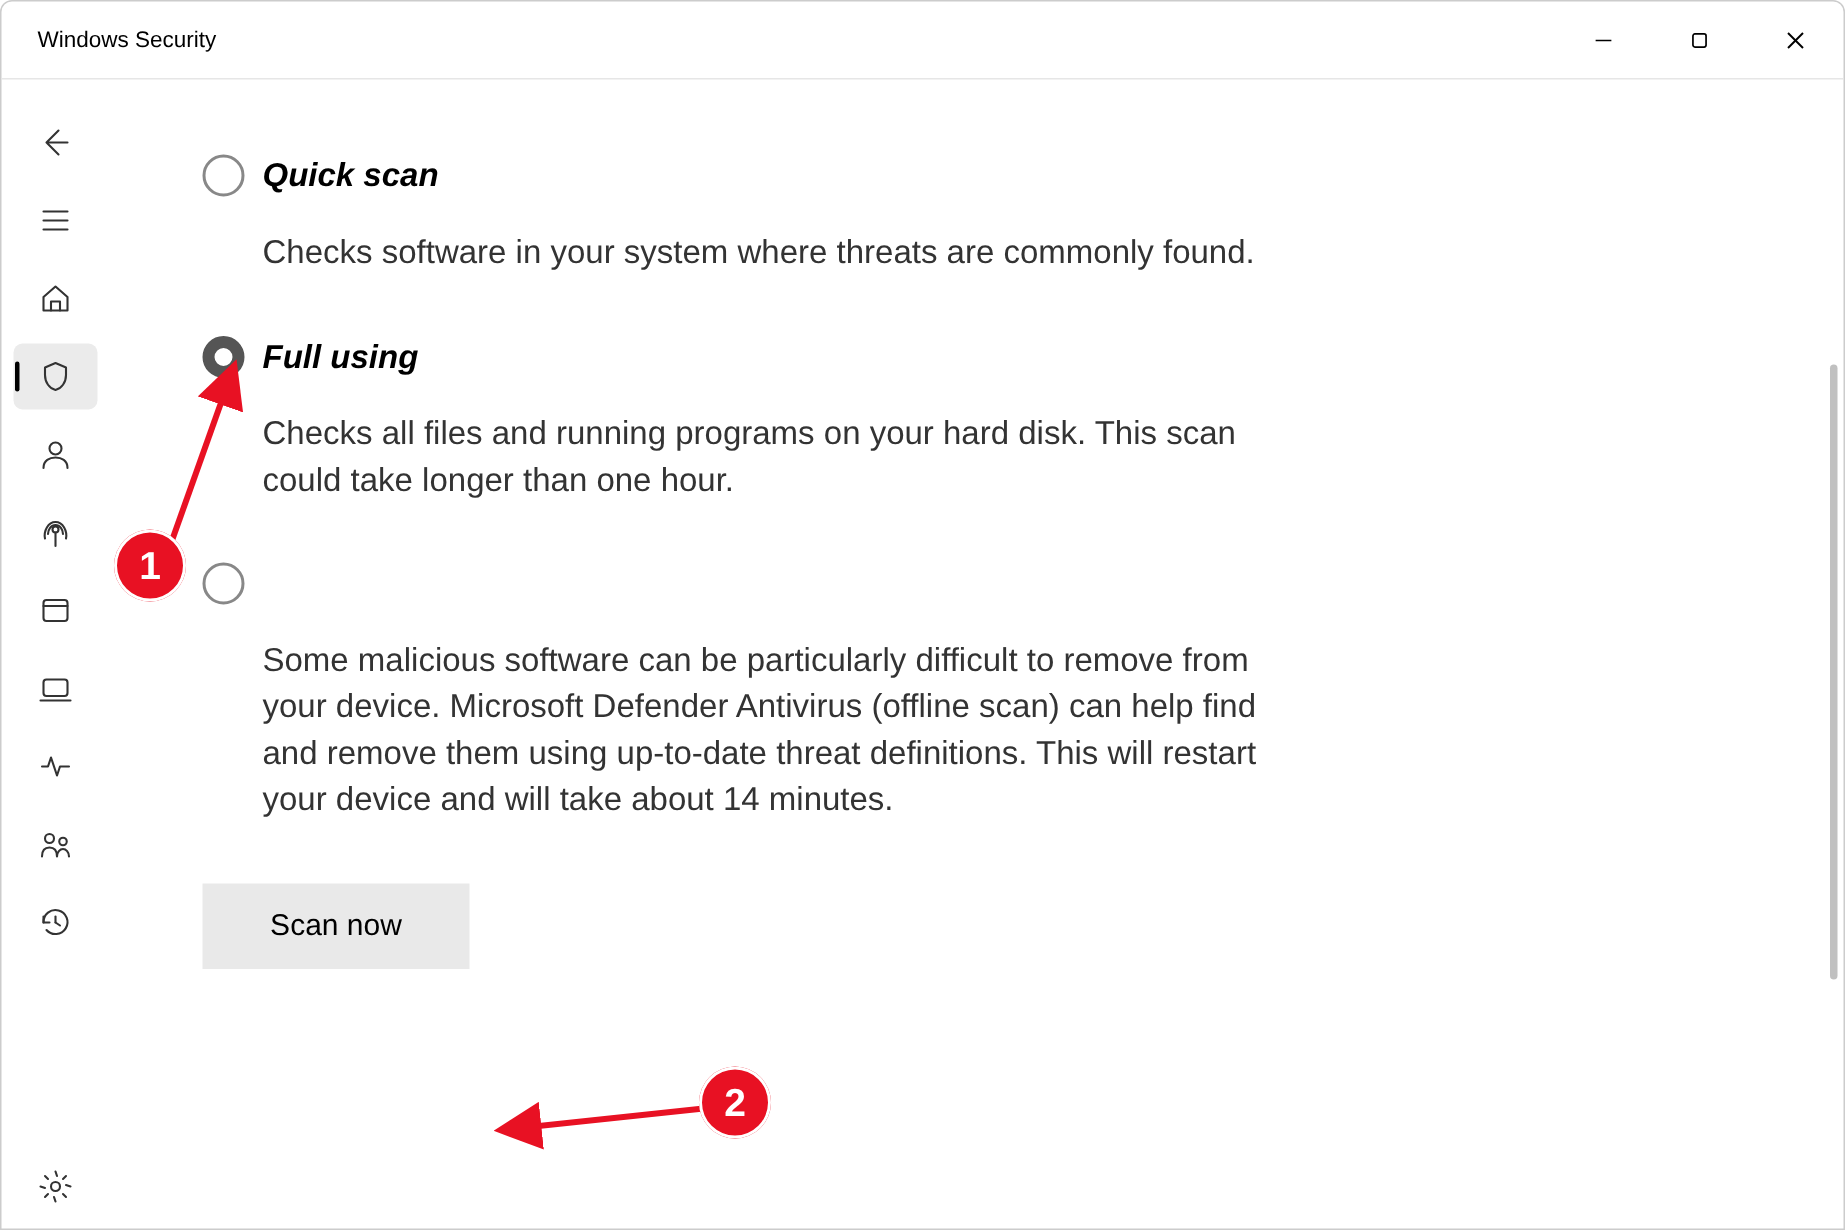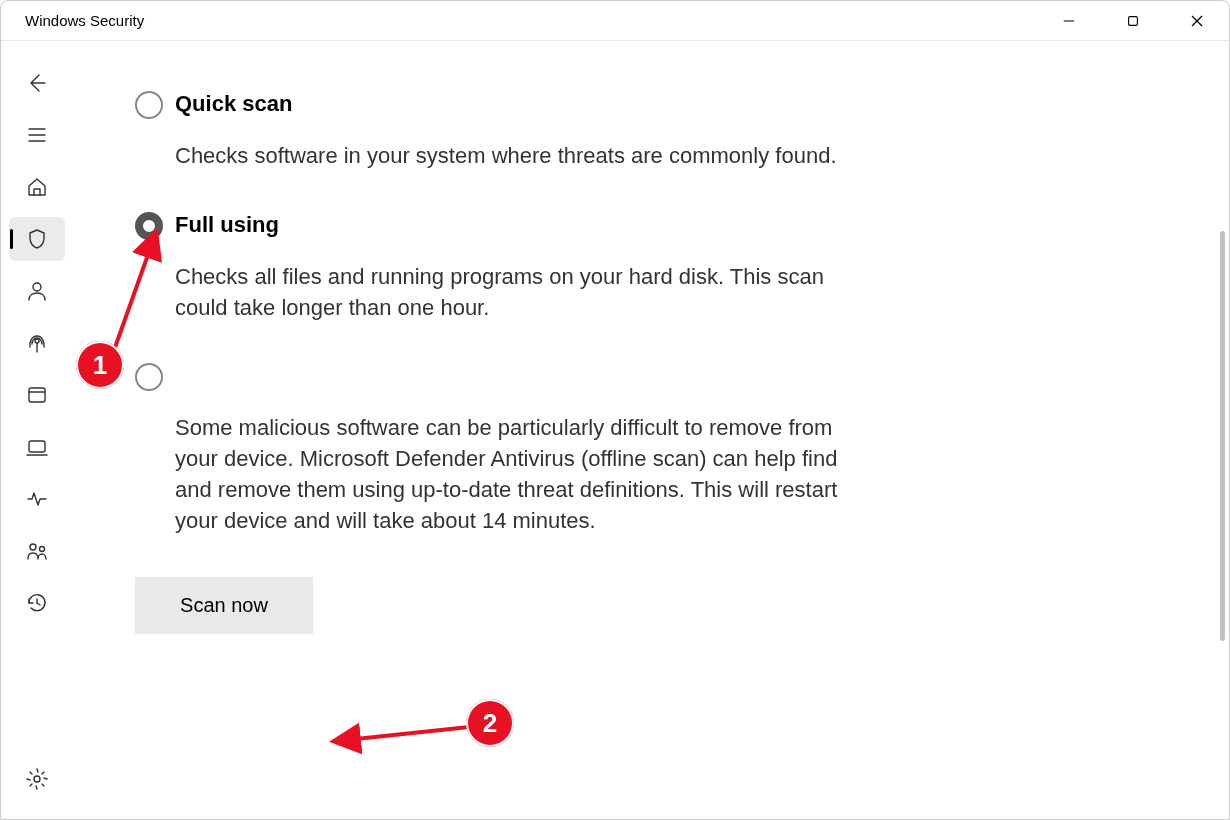--- a/index.html
+++ b/index.html
@@ -1,38 +1,38 @@
 <!DOCTYPE html>
 <html><head>
 <meta charset="utf-8">
 <style>
   * { box-sizing: border-box; margin: 0; padding: 0; }
   html, body { width: 1230px; height: 820px; font-family: "Segoe UI", Arial, sans-serif; background: #fff; overflow: hidden; }
   body { border: 1px solid #ccc; border-top-left-radius: 8px; border-top-right-radius: 8px; position: relative; }
 
   
-  .titlebar { height: 40px; display: flex; align-items: center; justify-content: space-between; padding: 0 0 0 24px; border-bottom: 1px solid #e6e6e6; }
+  .titlebar { height: 52px; display: flex; align-items: center; justify-content: space-between; padding: 0 0 0 24px; border-bottom: 1px solid #e6e6e6; }
   .titlebar .title { font-size: 15px; color: #000; }
   .win-controls { display: flex; height: 48px; }
   .win-btn { width: 64px; height: 48px; display: flex; align-items: center; justify-content: center; cursor: default; }
 
   
   .app-body { display: flex; height: calc(820px - 48px); position: relative; }
   .sidebar { width: 72px; display: flex; flex-direction: column; align-items: center; padding-top: 20px; gap: 8px; }
   .side-item { width: 56px; height: 44px; display: flex; align-items: center; justify-content: center; border-radius: 6px; position: relative; }
   .side-item.active { background: #ebebeb; }
   .side-item.active::before { content:""; position:absolute; left:1px; top:12px; bottom:12px; width:3px; background:#000; border-radius:2px; }
   .side-spacer { flex: 1; }
 
   .content { flex: 1; position: relative; display:flex; }
   .content-inner { padding: 50px 50px 40px 62px; max-width: 820px; }
   .scrollbar { position: absolute; right: 4px; top: 190px; width: 5px; height: 410px; background: #c0c0c0; border-radius: 3px; }
 
   .option { margin-bottom: 40px; }
-  .option-row { display: flex; gap: 12px; margin-bottom: 22px; }
+  .option-row { display: flex; align-items: center; gap: 12px; margin-bottom: 22px; font-style: italic; }
   .radio { width: 28px; height: 28px; border-radius: 50%; border: 2px solid #888; flex-shrink:0; position: relative; background:#fff; }
   .radio.selected { border: 8px solid #555; }
   .opt-label { font-size: 22px; font-weight: 600; color:#000; }
   .opt-desc { font-size: 22px; color:#333; line-height: 1.4; margin-left: 40px; max-width: 690px; }
 
   .scan-btn { margin-top: 10px; width: 178px; height: 57px; background: #e9e9e9; border: none; font-size: 20px; color:#000; display:flex; align-items:center; justify-content:center; cursor:pointer; }
 
   
   .ann-circle { position:absolute; width: 48px; height: 48px; border-radius:50%; background:#e81123; color:#fff; font-size:26px; font-weight:700; display:flex; align-items:center; justify-content:center; z-index:10; box-shadow: 0 0 0 2px #fff inset; }
   .ann-arrow { position:absolute; z-index:9; }

